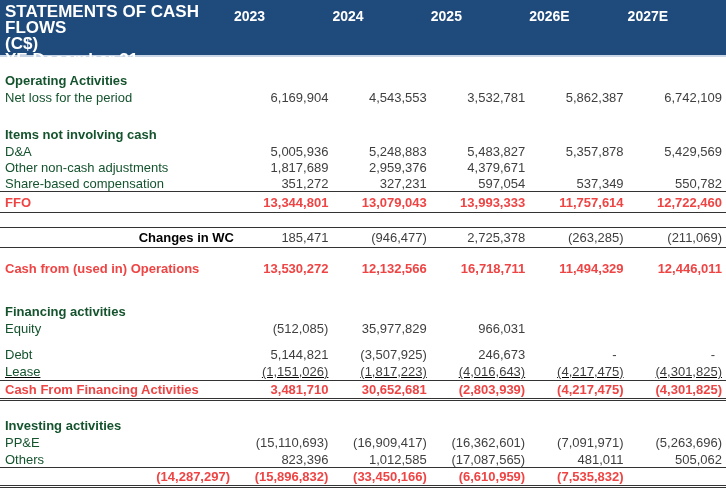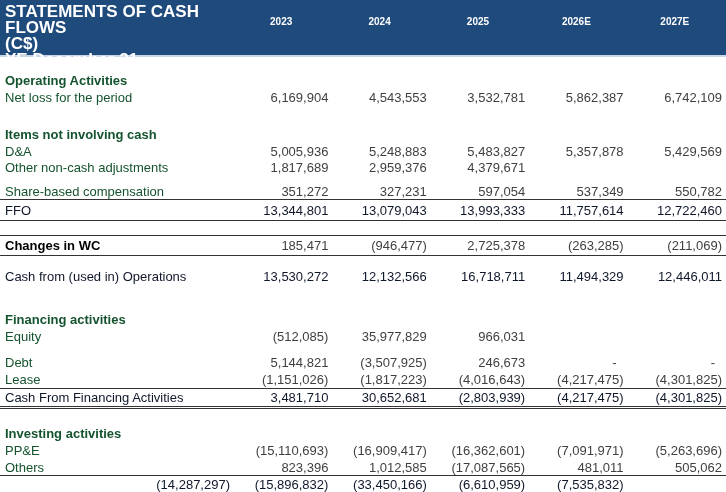--- a/index.html
+++ b/index.html
@@ -12,34 +12,34 @@
   .header {
     height:57px; box-sizing:border-box;
     background:#1F4A7C; color:#ffffff;
     border-bottom:2px solid #C9D6E8;
     display:grid; grid-template-columns:234px 1fr 1fr 1fr 1fr 1fr;
   }
   .header .title {
     padding:4px 0 0 5px; font-weight:bold; font-size:17px; line-height:16px;
   }
   .header .ycell {
-    text-align:center; padding:16px 4px 0 0; font-weight:bold; font-size:10px;
+    text-align:left; padding:8px 4px 0 0; font-weight:bold; font-size:14px;
   }
   
   #rows { font-size:13px; }
   .row {
     display:grid; grid-template-columns:234px 1fr 1fr 1fr 1fr 1fr;
     align-items:center; box-sizing:border-box;
   }
   .row .label { padding-left:5px; color:#14532d; white-space:nowrap; }
   .row .val   { text-align:right; padding-right:4px; color:#3F3F3F; white-space:nowrap; }
   .row .val.dash { padding-right:11px; }
   .section .label { font-weight:bold; }
-  .total .label, .total .val { font-weight:normal; color:#0f172a; }
-  .mixed .label { font-weight:bold; color:#000000; }
+  .total .label, .total .val { font-weight:bold; color:#ef4444; }
+  .mixed .label { font-weight:bold; color:#000000;text-align:right; }
   .bb  { border-bottom:1px solid #333333; }
   .dbl { border-bottom:3px double #333333; }
   .spacer { box-sizing:border-box; }
 </style>
 </head>
 <body>
 
 <div id="app">
 
   <div class="header">
@@ -91,21 +91,21 @@
         <div class="val">5,429,569</div>
       </div>
       <div class="row data" style="height: 16px;">
         <div class="label">Other non-cash adjustments</div>
         <div class="val">1,817,689</div>
         <div class="val">2,959,376</div>
         <div class="val">4,379,671</div>
         <div class="val"></div>
         <div class="val"></div>
       </div>
-      <div class="row data bb" style="height: 17px; margin-top: 8px;">
+      <div class="row data bb" style="height: 17px;">
         <div class="label">Share-based compensation</div>
         <div class="val">351,272</div>
         <div class="val">327,231</div>
         <div class="val">597,054</div>
         <div class="val">537,349</div>
         <div class="val">550,782</div>
       </div>
       <div class="row total bb" style="height: 21px;">
         <div class="label">FFO</div>
         <div class="val">13,344,801</div>
@@ -151,21 +151,21 @@
       </div>
       <div class="spacer" style="height: 9px;"></div>
       <div class="row data" style="height: 17px;">
         <div class="label">Debt</div>
         <div class="val">5,144,821</div>
         <div class="val">(3,507,925)</div>
         <div class="val">246,673</div>
         <div class="val dash">-</div>
         <div class="val dash">-</div>
       </div>
-      <div class="row data bb" style="height: 18px;">
+      <div class="row data bb" style="height: 18px; text-decoration: underline;">
         <div class="label">Lease</div>
         <div class="val">(1,151,026)</div>
         <div class="val">(1,817,223)</div>
         <div class="val">(4,016,643)</div>
         <div class="val">(4,217,475)</div>
         <div class="val">(4,301,825)</div>
       </div>
       <div class="row total dbl" style="height: 20px;">
         <div class="label">Cash From Financing Activities</div>
         <div class="val">3,481,710</div>

